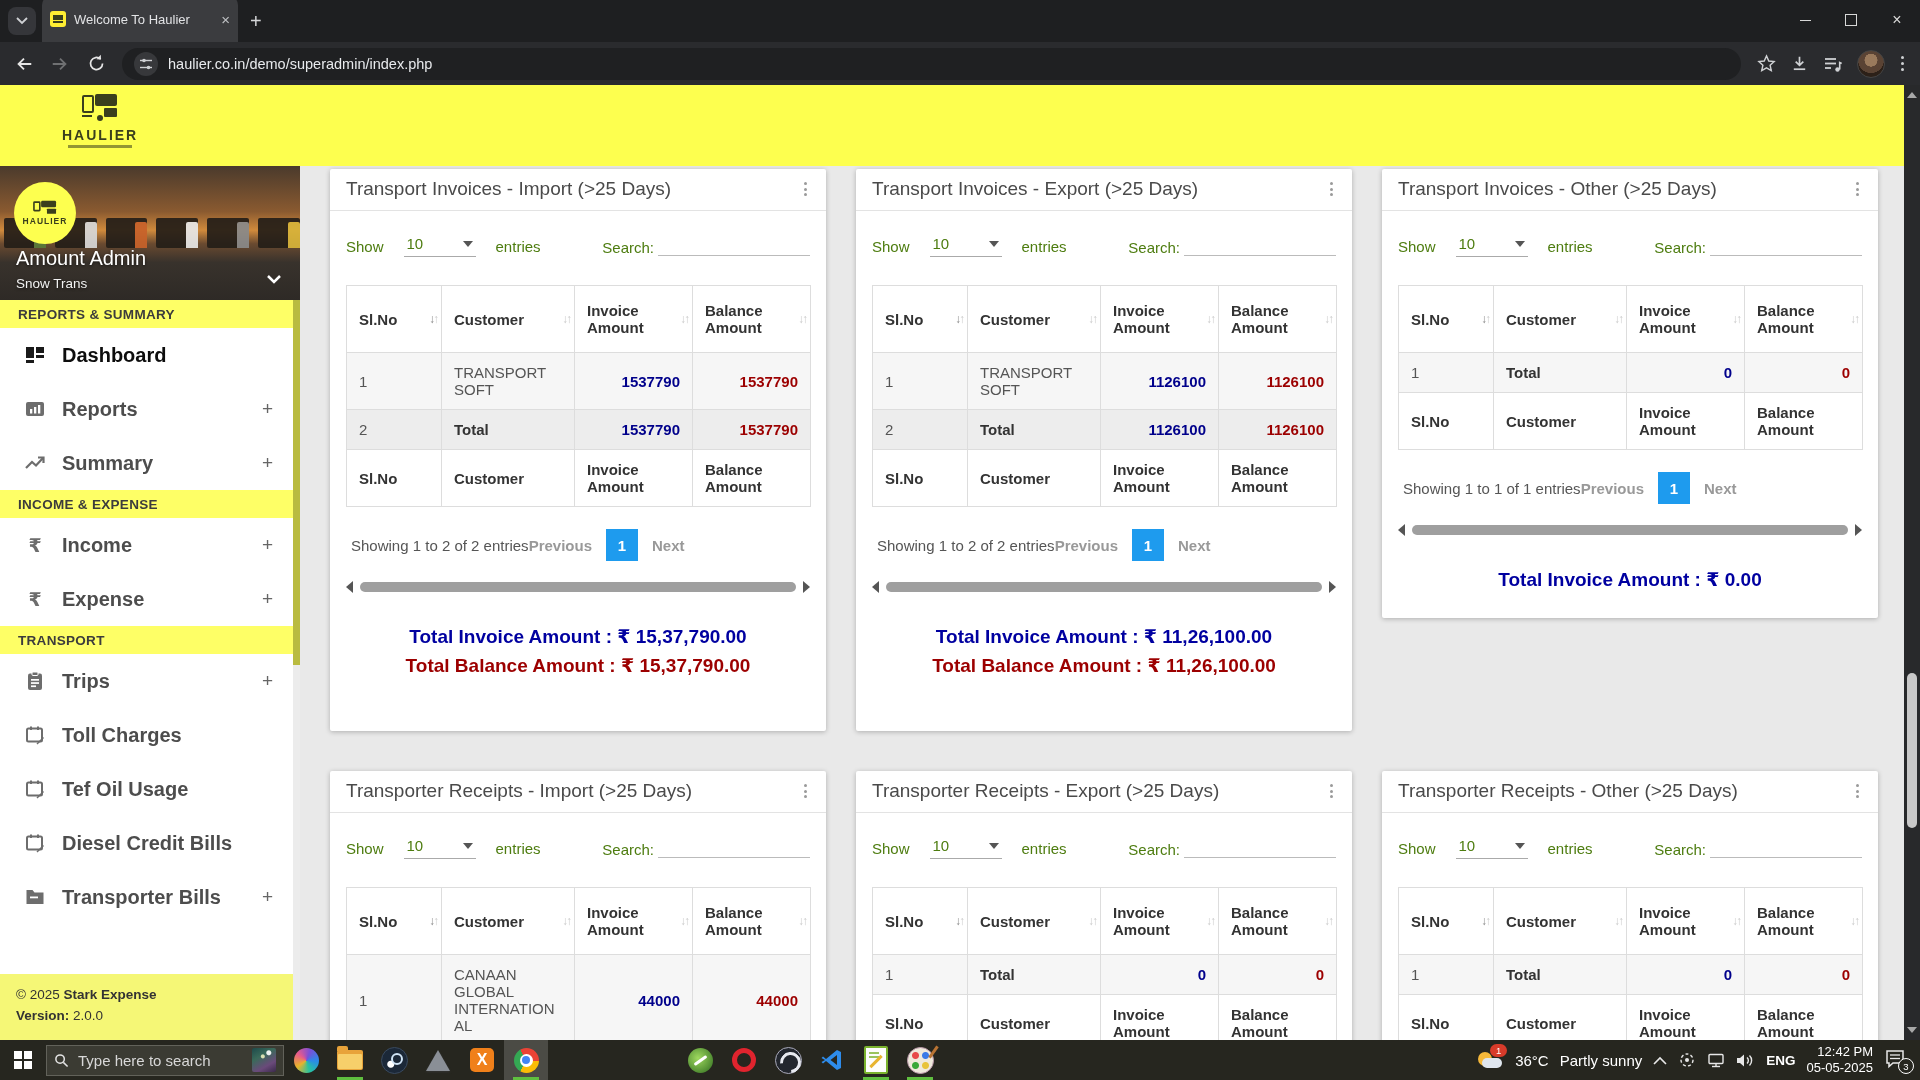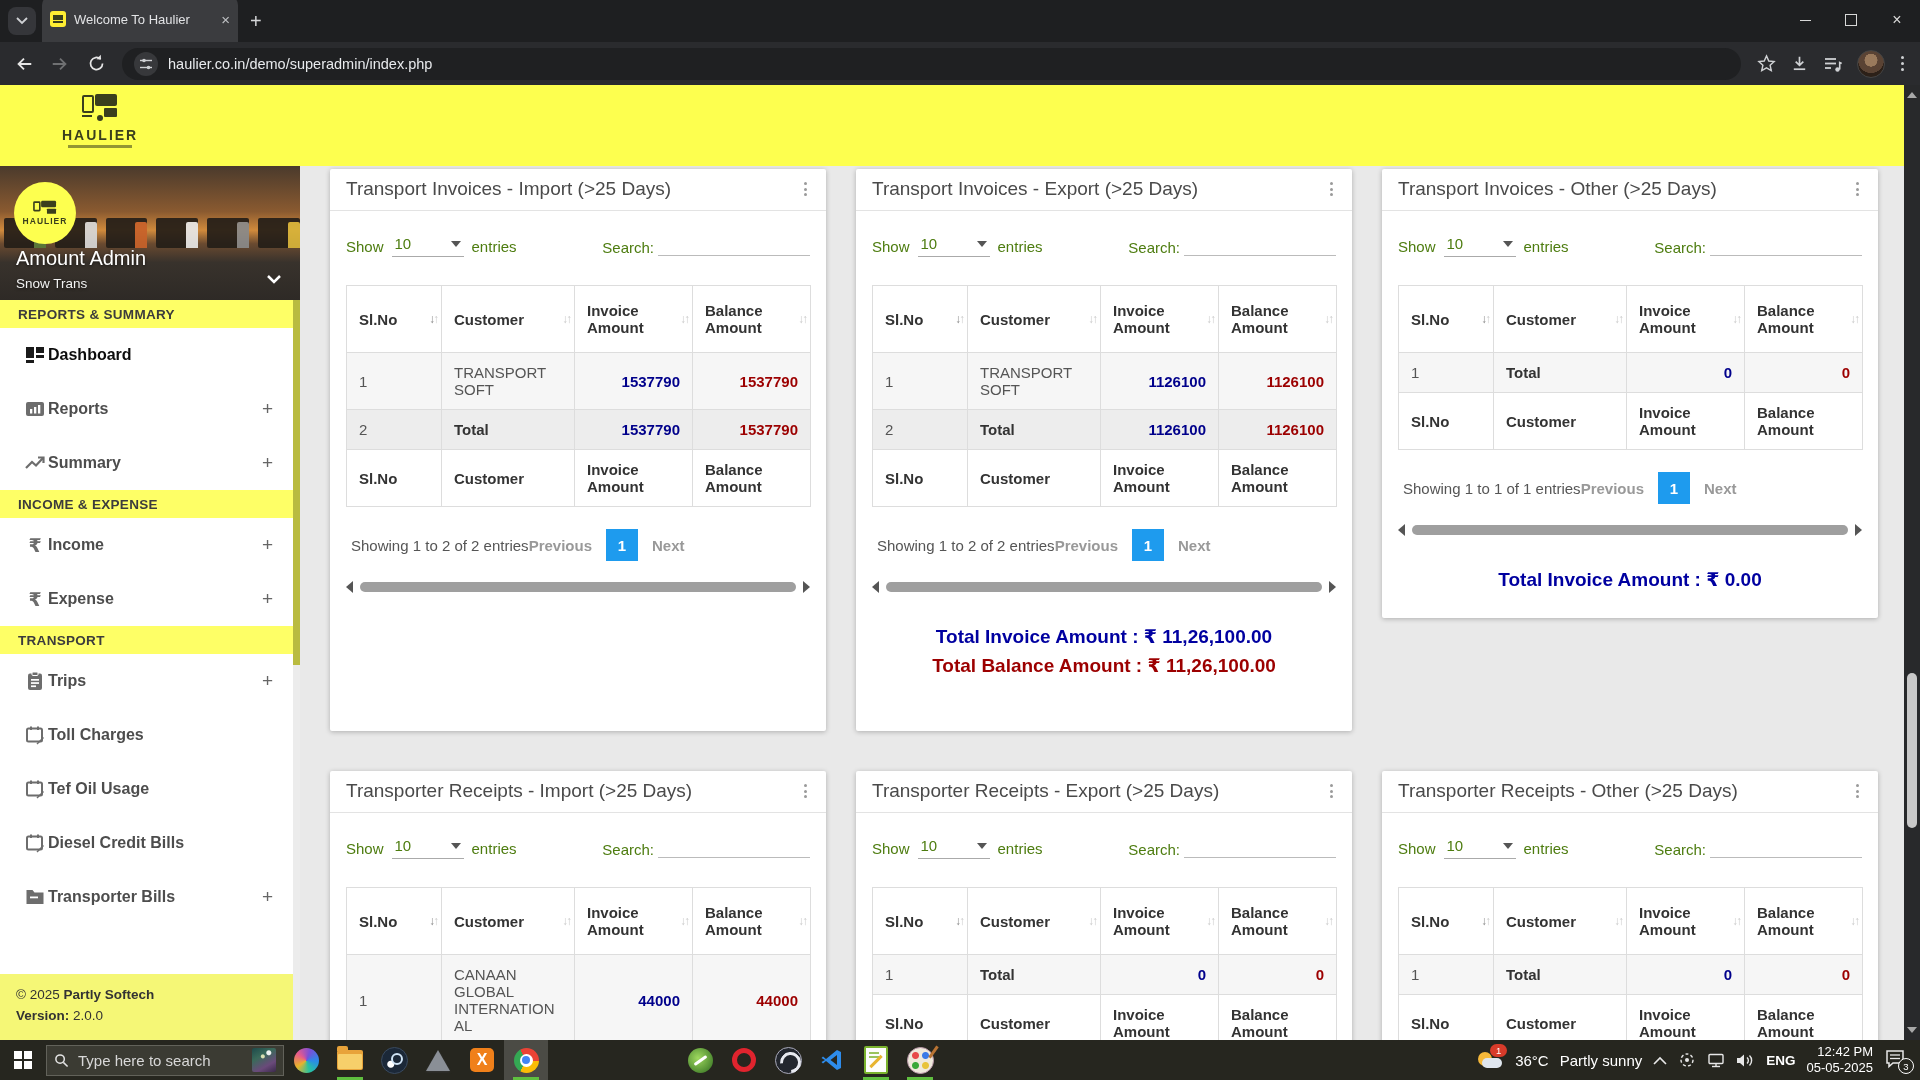--- a/index.html
+++ b/index.html
@@ -49,38 +49,38 @@
     display:flex;flex-direction:column;align-items:center;justify-content:center;color:#3a3f1d}
   .badge-logo .brand{font-size:8.5px;font-weight:bold;letter-spacing:1px}
   .profile-name{position:absolute;left:16px;bottom:30px;color:#fff;font-size:20px;text-shadow:0 1px 3px rgba(0,0,0,.6)}
   .profile-org{position:absolute;left:16px;bottom:9px;color:#f2f2f2;font-size:13.5px;text-shadow:0 1px 3px rgba(0,0,0,.6)}
   .profile-chev{position:absolute;right:18px;bottom:12px}
   #menu{position:absolute;top:134px;left:0;right:7px;bottom:66px;overflow:hidden}
   .m-banner{height:28px;background:#feff66;display:flex;align-items:center;padding:0 18px;
     font-size:13.5px;font-weight:bold;color:#3c3c3c;letter-spacing:.3px}
   .m-item{height:54px;display:flex;align-items:center;padding:0 20px 0 22px;cursor:default}
   .m-item .mi{width:26px;display:flex;justify-content:center;align-items:center}
-  .m-item .ml{font-size:16px;font-weight:bold;color:#4d4d4d}
+  .m-item .ml{margin-left:14px;font-size:20px;font-weight:bold;color:#4d4d4d}
   .m-item.active .ml{color:#0d0d0d}
   .m-item .plus{margin-left:auto;color:#666;font-size:19px;font-weight:400}
   .rupee-glyph{font-size:19px;color:#6d6d6d;font-weight:bold;font-family:"DejaVu Sans",sans-serif}
   #sb-footer{position:absolute;left:0;right:0;bottom:0;height:66px;background:#f5f776;padding:10px 16px;box-sizing:border-box;
     font-size:13.5px;color:#333;line-height:21px}
   #sb-scroll{position:absolute;right:0;top:134px;bottom:0;width:7px;background:#ececec}
   #sb-thumb{position:absolute;top:0;left:0;right:0;height:365px;background:#b9bb40}
   
   #content{flex:1;overflow:hidden;position:relative}
   #cards{display:grid;grid-template-columns:repeat(3,496px);gap:40px 30px;padding:3px 0 0 30px;align-items:start}
   .card{background:#fff;border-radius:2px;box-shadow:0 1px 5px rgba(0,0,0,.25);box-sizing:border-box}
   .card-head{display:flex;align-items:center;justify-content:space-between;padding:9px 16px 10px;border-bottom:1px solid #e3e3e3}
   .card-title{font-size:19px;font-weight:400;color:#4a4a4a;margin:0}
   .ckebab{display:inline-flex;flex-direction:column;gap:2.5px;padding:3px}
   .ckebab i{width:3px;height:3px;border-radius:50%;background:#9a9a9a}
   .card-controls{display:flex;align-items:center;padding:24px 16px 2px;font-size:15px;color:#4d7c0f}
-  .sel{display:inline-flex;align-items:center;justify-content:space-between;width:66px;margin:0 8px;
+  .sel{display:inline-flex;align-items:center;justify-content:space-between;width:66px;margin:0 20px;
     border-bottom:1px solid #aaa;padding:0 3px 4px}
   .sel .chev{width:0;height:0;border-left:5px solid transparent;border-right:5px solid transparent;border-top:6px solid #555}
   .search-ctl{margin-left:auto;display:flex;align-items:flex-end;gap:4px}
   .search-line{display:inline-block;width:152px;border-bottom:1px solid #bbb;height:19px}
   .tablewrap{margin:26px 16px 0}
   table.dt{width:100%;border-collapse:collapse;font-size:15px;color:#555;table-layout:fixed}
   .dt th,.dt td{border:1px solid #ddd;padding:11px 12px;text-align:left;vertical-align:middle;word-wrap:break-word}
   .dt thead th{font-weight:bold;color:#333;padding:16px 20px 16px 12px;position:relative}
   .dt tfoot th{font-weight:bold;color:#333;background:#fff}
   .dt tbody tr:nth-child(odd){background:#f6f6f6}
@@ -391,21 +391,21 @@
                 <svg width="20" height="18" viewBox="0 0 20 18">
                   <path d="M1.5 2 h6 l2 2.5 h9 V16 H1.5 Z" fill="#6d6d6d"></path>
                   <rect x="5" y="8.5" width="8" height="1.8" fill="#fff"></rect>
                 </svg>
               </span>
               <span class="ml">Transporter Bills</span>
               <span class="plus">+</span>
             </div>
           </nav>
         <div id="sb-footer">
-          <div><span>© 2025 </span><b>Partly Softech</b></div>
+          <div><span>© 2025 </span><b>Stark Expense</b></div>
           <div><b>Version:</b><span> 2.0.0</span></div>
         </div>
         <div id="sb-scroll">
             <div id="sb-thumb"></div>
           </div>
       </aside>
 
       <main id="content">
         <div id="cards">
             <section class="card" style="min-height: 562px;">
@@ -474,20 +474,24 @@
                 <nav class="paging">
                   <span class="pg">Previous</span>
                   <span class="pg-active">1</span>
                   <span class="pg">Next</span>
                 </nav>
               </div>
               <div class="hscroll">
                 <span class="harrow l"></span>
                 <div class="hthumb"></div>
                 <span class="harrow r"></span>
+              </div>
+              <div class="totals">
+                <div class="t-inv">Total Invoice Amount : ₹ 15,37,790.00</div>
+                <div class="t-bal">Total Balance Amount : ₹ 15,37,790.00</div>
               </div>
             </section>
             <section class="card" style="min-height: 562px;">
               <header class="card-head">
                 <h2 class="card-title">Transport Invoices - Export (&gt;25 Days)</h2>
                 <span class="ckebab">
                   <i></i>
                   <i></i>
                   <i></i>
                 </span>

